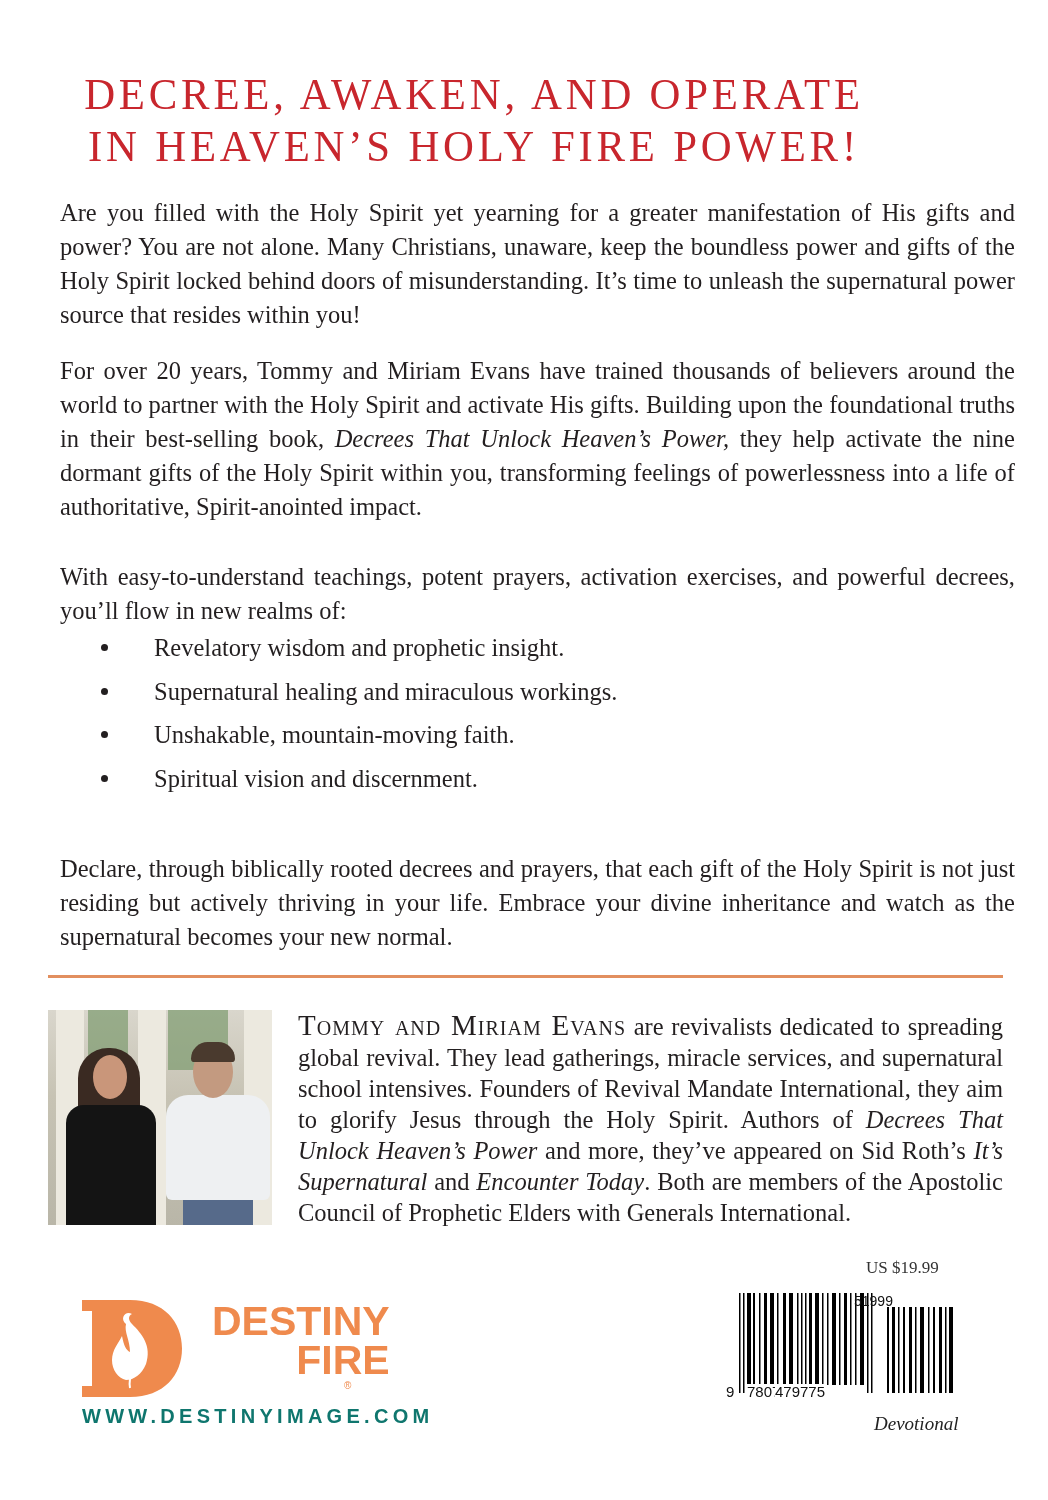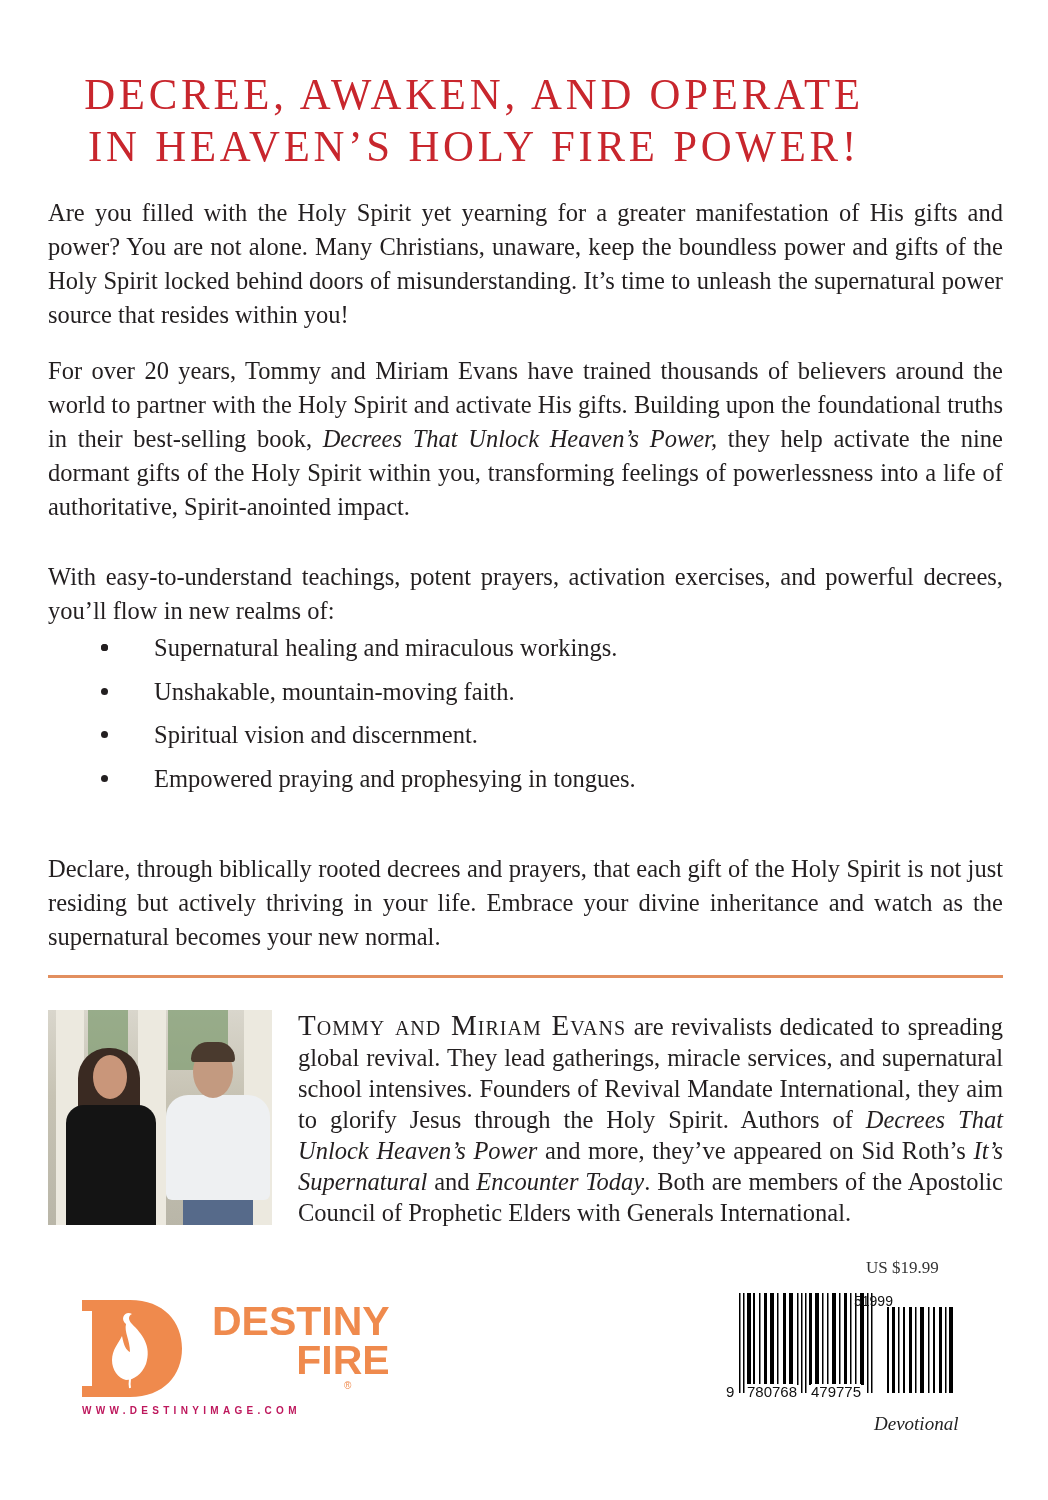--- a/index.html
+++ b/index.html
@@ -2,21 +2,21 @@
 <html><head>
 <meta charset="utf-8">
 <style>
   html, body { margin: 0; padding: 0; background: #ffffff; }
   body { width: 1048px; height: 1500px; position: relative; overflow: hidden;
          font-family: "Liberation Serif", "DejaVu Serif", serif; color: #231f20; }
   .headline { position: absolute; left: 0; top: 68px; width: 948px; text-align: center;
               color: #c8262d; font-family: "Liberation Serif", serif; font-size: 45px;
               letter-spacing: 4px; line-height: 52px; font-weight: normal; }
   .headline div { transform: scaleX(0.95); }
-  .body-text { position: absolute; left: 48px; width: 955px; font-size: 24.5px;
+  .body-text { position: absolute; left: 60px; width: 955px; font-size: 24.5px;
                line-height: 34px; text-align: justify; margin: 0; }
   .p1 { top: 196px; }
   .p2 { top: 354px; }
   .p3 { top: 560px; }
   .bullets { position: absolute; left: 48px; top: 626px; margin: 0; padding: 0; list-style: none;
              font-size: 24.5px; line-height: 43.5px; }
   .bullets li { position: relative; padding-left: 106px; }
   .bullets li .dot { position: absolute; left: 53px; top: 18px; width: 7px; height: 7px;
                      border-radius: 50%; background: #231f20; }
   .p4 { top: 852px; }
@@ -44,23 +44,23 @@
          line-height: 31px; text-align: justify; margin: 0; }
   .bio .names { font-variant: small-caps; font-size: 29px; letter-spacing: 1px; }
   .bio i { font-style: italic; }
   .logo { position: absolute; left: 82px; top: 1300px; }
   .logo-d { position: absolute; left: 0; top: 0; width: 100px; height: 97px; }
   .logo-text { position: absolute; left: 130px; top: 2px; color: #ef8a4d;
                font-family: "Liberation Sans", "DejaVu Sans", sans-serif; font-weight: bold;
                font-size: 41px; line-height: 39px; text-align: right; }
   .logo-reg { position: absolute; left: 262px; top: 80px; color: #ef8a4d; font-size: 10px;
               font-family: "Liberation Sans", sans-serif; }
-  .logo-url { position: absolute; left: 0; top: 105px; color: #be185d;
+  .logo-url { position: absolute; left: 0; top: 105px; color: #0f766e;
               font-family: "Liberation Sans", "DejaVu Sans", sans-serif; font-weight: bold;
-              font-size: 10px; letter-spacing: 4.3px; white-space: nowrap; }
+              font-size: 20px; letter-spacing: 4.3px; white-space: nowrap; }
   .price { position: absolute; left: 866px; top: 1258px; font-size: 17px; color: #333; }
   .barcode { position: absolute; left: 737px; top: 1293px; width: 232px; height: 110px; }
   .isbn { position: absolute; top: 1384px; font-family: "Liberation Sans", sans-serif;
           font-size: 15px; color: #111; background: #fff; line-height: 16px; }
   .addon { position: absolute; left: 854px; top: 1293px; font-family: "Liberation Sans", sans-serif;
            font-size: 14px; color: #111; }
   .genre { position: absolute; left: 874px; top: 1413px; font-size: 19px; font-style: italic; color: #222; }
 </style>
 </head>
 <body>
@@ -70,25 +70,24 @@
   <div>IN HEAVEN’S HOLY FIRE POWER!</div>
 </div>
 
 <p class="body-text p1">Are you filled with the Holy Spirit yet yearning for a greater manifestation of His gifts and power? You are not alone. Many Christians, unaware, keep the boundless power and gifts of the Holy Spirit locked behind doors of misunderstanding. It’s time to unleash the supernatural power source that resides within you!</p>
 
 <p class="body-text p2"><span>For over 20 years, Tommy and Miriam Evans have trained thousands of believers around the world to partner with the Holy Spirit and activate His gifts. Building upon the foundational truths in their best-selling book, </span><i>Decrees That Unlock Heaven’s Power,</i><span> they help activate the nine dormant gifts of the Holy Spirit within you, transforming feelings of powerlessness into a life of authoritative, Spirit-anointed impact.</span></p>
 
 <p class="body-text p3">With easy-to-understand teachings, potent prayers, activation exercises, and powerful decrees, you’ll flow in new realms of:</p>
 
 <ul class="bullets">
-  <li><span class="dot"></span></li>
+  <li><span class="dot"></span><span>Revelatory wisdom and prophetic insight.</span></li>
   <li><span class="dot"></span><span>Supernatural healing and miraculous workings.</span></li>
   <li><span class="dot"></span><span>Unshakable, mountain-moving faith.</span></li>
   <li><span class="dot"></span><span>Spiritual vision and discernment.</span></li>
-  <li><span class="dot"></span><span>Empowered praying and prophesying in tongues.</span></li>
 </ul>
 
 <p class="body-text p4">Declare, through biblically rooted decrees and prayers, that each gift of the Holy Spirit is not just residing but actively thriving in your life. Embrace your divine inheritance and watch as the supernatural becomes your new normal.</p>
 
 <div class="divider"></div>
 
 <div class="photo" title="Tommy and Miriam Evans holding hands">
   <div class="pillar" style="left:8px"></div>
   <div class="pillar" style="left:90px"></div>
   <div class="pillar" style="left:196px"></div>
@@ -157,16 +156,16 @@
     <rect x="183" y="14" width="4" height="86"></rect>
       <rect x="191" y="14" width="1.5" height="86"></rect>
     <rect x="196" y="14" width="2" height="86"></rect>
       <rect x="202" y="14" width="3" height="86"></rect>
     <rect x="208" y="14" width="1.5" height="86"></rect>
       <rect x="212" y="14" width="4" height="86"></rect>
   </g>
 </svg>
 <div class="isbn" style="left:726px">9</div>
 <div class="isbn" style="left:747px">780768</div>
-<div class="isbn" style="left:811px">479775</div>
+<div class="isbn" style="left:775px">479775</div>
 <div class="addon">51999</div>
 
 <div class="genre">Devotional</div>
 
 </body></html>

